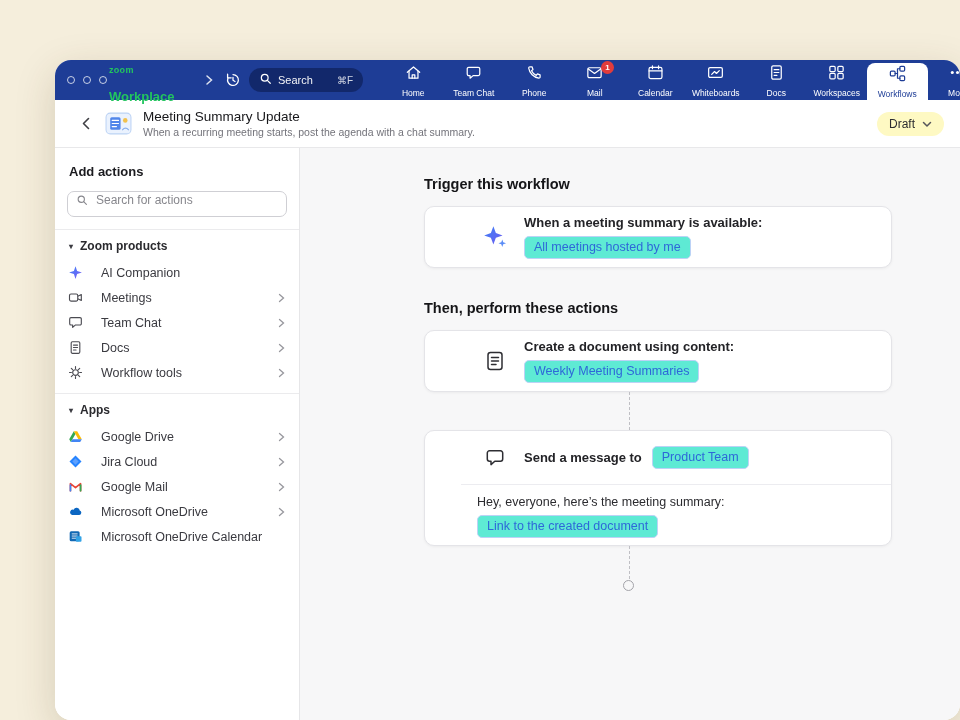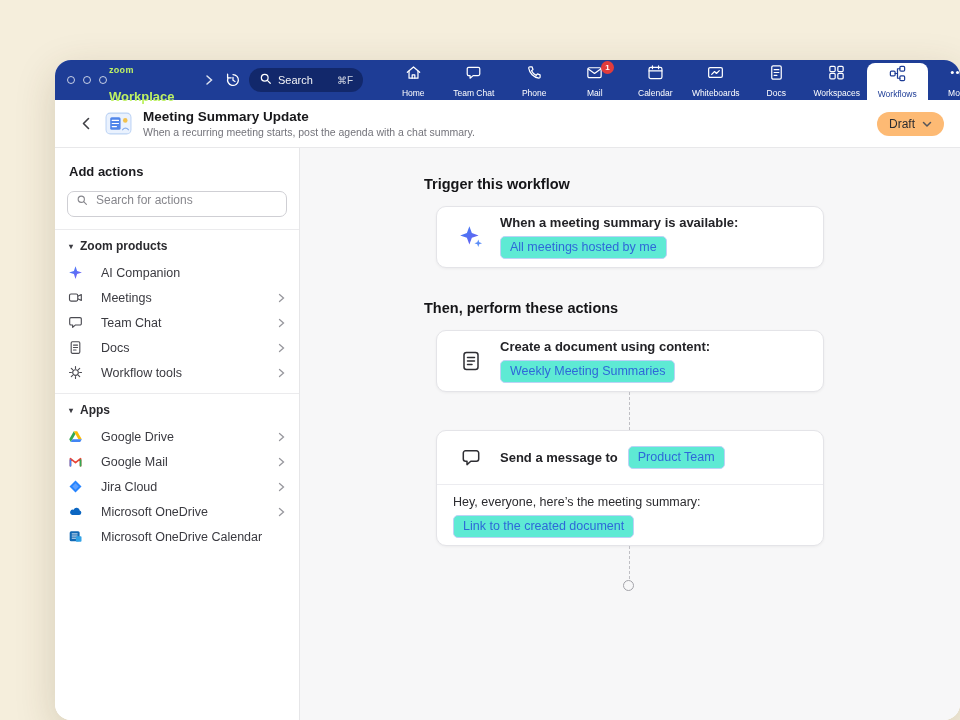--- a/index.html
+++ b/index.html
@@ -6,21 +6,21 @@
     background:#f5eedc;font-family:"Liberation Sans",sans-serif;}
   *{box-sizing:border-box;}
   .window{position:absolute;left:55px;top:60px;width:905px;height:660px;
     border-radius:16px;overflow:hidden;background:#fff;
     box-shadow:0 12px 40px rgba(70,50,15,.18);display:flex;flex-direction:column;}
 
   
   .navbar{flex:0 0 40px;height:40px;background:#1e3d96;position:relative;}
   .dots{position:absolute;left:12px;top:16px;display:flex;gap:8px;}
   .dot{width:8px;height:8px;border:1.3px solid rgba(255,255,255,.75);border-radius:50%;}
-  .logo{position:absolute;left:54px;top:6px;color:#bef264;line-height:1;}
+  .logo{position:absolute;left:54px;top:6px;color:#22c55e;line-height:1;}
   .logo .lt{font-size:9px;font-weight:700;letter-spacing:.3px;}
   .logo .lb{font-size:13px;font-weight:700;margin-top:15px;}
   .nav-caret{position:absolute;left:148px;top:13px;}
   .history{position:absolute;left:168px;top:10px;width:20px;height:20px;}
   .search-pill{position:absolute;left:194px;top:8px;width:114px;height:24px;
     background:rgba(5,15,55,.45);border-radius:13px;display:flex;align-items:center;
     gap:6px;padding:0 10px;color:#fff;}
   .search-pill .sl{font-size:11px;color:rgba(255,255,255,.95);}
   .search-pill .sk{font-size:10px;color:rgba(255,255,255,.8);margin-left:auto;}
   .tabs{position:absolute;left:328px;top:0;height:40px;display:flex;align-items:flex-end;}
@@ -32,24 +32,24 @@
     font-size:8px;font-weight:700;min-width:13px;height:13px;border-radius:7px;
     display:flex;align-items:center;justify-content:center;padding:0 2px;}
 
   
   .header{flex:0 0 48px;background:#fff;display:flex;align-items:center;
     padding:0 16px 0 18px;border-bottom:1px solid #e8e8ea;}
   .back{width:26px;height:26px;display:flex;align-items:center;justify-content:center;
     cursor:pointer;margin-right:6px;}
   .wficon{width:27px;height:27px;margin-right:11px;}
   .htitles{display:flex;flex-direction:column;gap:2px;}
-  .htitle{font-size:13.5px;font-weight:700;color:#17171a;}
+  .htitle{font-size:13.5px;font-weight:400;color:#17171a;}
   .hsub{font-size:10.5px;color:#73737a;}
   .hspacer{flex:1;}
-  .draft{display:flex;align-items:center;gap:7px;background:#fdba74;border-radius:14px;
+  .draft{display:flex;align-items:center;gap:7px;background:#fef9c3;border-radius:14px;
     padding:5px 12px;font-size:12px;color:#2c2c30;cursor:pointer;}
 
   
   .bodyrow{flex:1;display:flex;min-height:0;}
   .sidebar{width:245px;flex:0 0 245px;background:#fff;border-right:1px solid #e6e6e8;
     padding-top:16px;overflow:hidden;}
   .sb-title{margin:0 14px 12px;font-size:13px;font-weight:700;color:#1b1b1f;}
   .sb-search{margin:0 12px 12px;height:26px;border:1px solid #cfcfd4;border-radius:7px;
     display:flex;align-items:flex-start;gap:6px;padding:0 8px;}
   .sb-search input{border:none;outline:none;flex:1;font-size:12px;color:#444;
@@ -61,22 +61,22 @@
   .tri{font-size:8px;color:#3c3c42;}
   .side-item{display:flex;align-items:center;gap:18px;padding:0 13px;height:25px;
     font-size:12.5px;color:#3a3a40;cursor:pointer;}
   .side-item .sicon{width:15px;height:15px;flex:0 0 15px;display:flex;}
   .side-item .chev{margin-left:auto;display:flex;}
   .apps-gap{margin-top:8px;}
 
   
   .canvas{flex:1;background:#f7f7f8;position:relative;overflow:hidden;}
   .c-head{position:absolute;left:124px;font-size:14.5px;font-weight:700;color:#151518;}
-  .card{position:absolute;left:136px;width:388px;background:#fff;border:1px solid #e4e4e8;
-    border-radius:10px;box-shadow:0 1px 3px rgba(17,17,26,.05);}
+  .card{position:absolute;left:124px;width:468px;background:#fff;border:1px solid #e4e4e8;
+    border-radius:10px;box-shadow:0 1px 3px rgba(17,17,26,.05);padding-left:36px;}
   .card-row{display:flex;align-items:center;gap:16px;padding:0 20px;height:100%;}
   .card-icon{width:27px;flex:0 0 27px;display:flex;justify-content:center;}
   .ctcol{display:flex;flex-direction:column;gap:6px;}
   .cline{font-size:13px;font-weight:600;color:#232327;}
   .chip{display:inline-block;align-self:flex-start;font-size:12.5px;color:#2e68d8;
     background:#5eead4;border:1px solid #bcd2f6;border-radius:5px;padding:2px 9px;
     line-height:17px;cursor:pointer;white-space:nowrap;}
   .inlinerow{display:flex;align-items:center;gap:10px;}
   .msg-top{height:53px;}
   .msg-div{border-top:1px solid #ececf0;}
@@ -340,41 +340,41 @@
         </span>
         <span>Google Drive</span>
         <span class="chev">
             <svg width="9" height="10" viewBox="0 0 7 10" fill="none" stroke="#97979d" stroke-width="1.3" stroke-linecap="round">
               <path d="M1.5 1.5 L5.5 5 L1.5 8.5"></path>
             </svg>
           </span>
       </div>
       <div class="side-item">
         <span class="sicon">
+          <svg width="15" height="15" viewBox="0 0 16 16">
+              <path d="M8 1.6 L14.4 8 L8 14.4 L1.6 8 Z" fill="#2684FF"></path>
+              <path d="M8 4.6 L11.4 8 L8 11.4 L4.6 8 Z" fill="#5da0ff"></path>
+            </svg>
+        </span>
+        <span>Jira Cloud</span>
+        <span class="chev">
+            <svg width="9" height="10" viewBox="0 0 7 10" fill="none" stroke="#97979d" stroke-width="1.3" stroke-linecap="round">
+              <path d="M1.5 1.5 L5.5 5 L1.5 8.5"></path>
+            </svg>
+          </span>
+      </div>
+      <div class="side-item">
+        <span class="sicon">
           <svg width="15" height="15" viewBox="0 0 16 16" fill="none" stroke-width="1.8" stroke-linecap="round" stroke-linejoin="round">
               <path d="M2.6 12.4 V5 L8 9.2 L13.4 5 V12.4" stroke="#EA4335"></path>
               <path d="M2.6 12.4 V6.5" stroke="#4285F4"></path>
               <path d="M13.4 6.5 V12.4" stroke="#34A853"></path>
             </svg>
         </span>
         <span>Google Mail</span>
-        <span class="chev">
-            <svg width="9" height="10" viewBox="0 0 7 10" fill="none" stroke="#97979d" stroke-width="1.3" stroke-linecap="round">
-              <path d="M1.5 1.5 L5.5 5 L1.5 8.5"></path>
-            </svg>
-          </span>
-      </div>
-      <div class="side-item">
-        <span class="sicon">
-          <svg width="15" height="15" viewBox="0 0 16 16">
-              <path d="M8 1.6 L14.4 8 L8 14.4 L1.6 8 Z" fill="#2684FF"></path>
-              <path d="M8 4.6 L11.4 8 L8 11.4 L4.6 8 Z" fill="#5da0ff"></path>
-            </svg>
-        </span>
-        <span>Jira Cloud</span>
         <span class="chev">
             <svg width="9" height="10" viewBox="0 0 7 10" fill="none" stroke="#97979d" stroke-width="1.3" stroke-linecap="round">
               <path d="M1.5 1.5 L5.5 5 L1.5 8.5"></path>
             </svg>
           </span>
       </div>
       <div class="side-item">
         <span class="sicon">
           <svg width="15" height="15" viewBox="0 0 16 16">
               <path fill="#0b66c2" d="M4.3 11.6 h7.6 a2.35 2.35 0 0 0 .6 -4.6 A3.4 3.4 0 0 0 6 6.1 A2.8 2.8 0 0 0 4.3 11.6 Z"></path>

